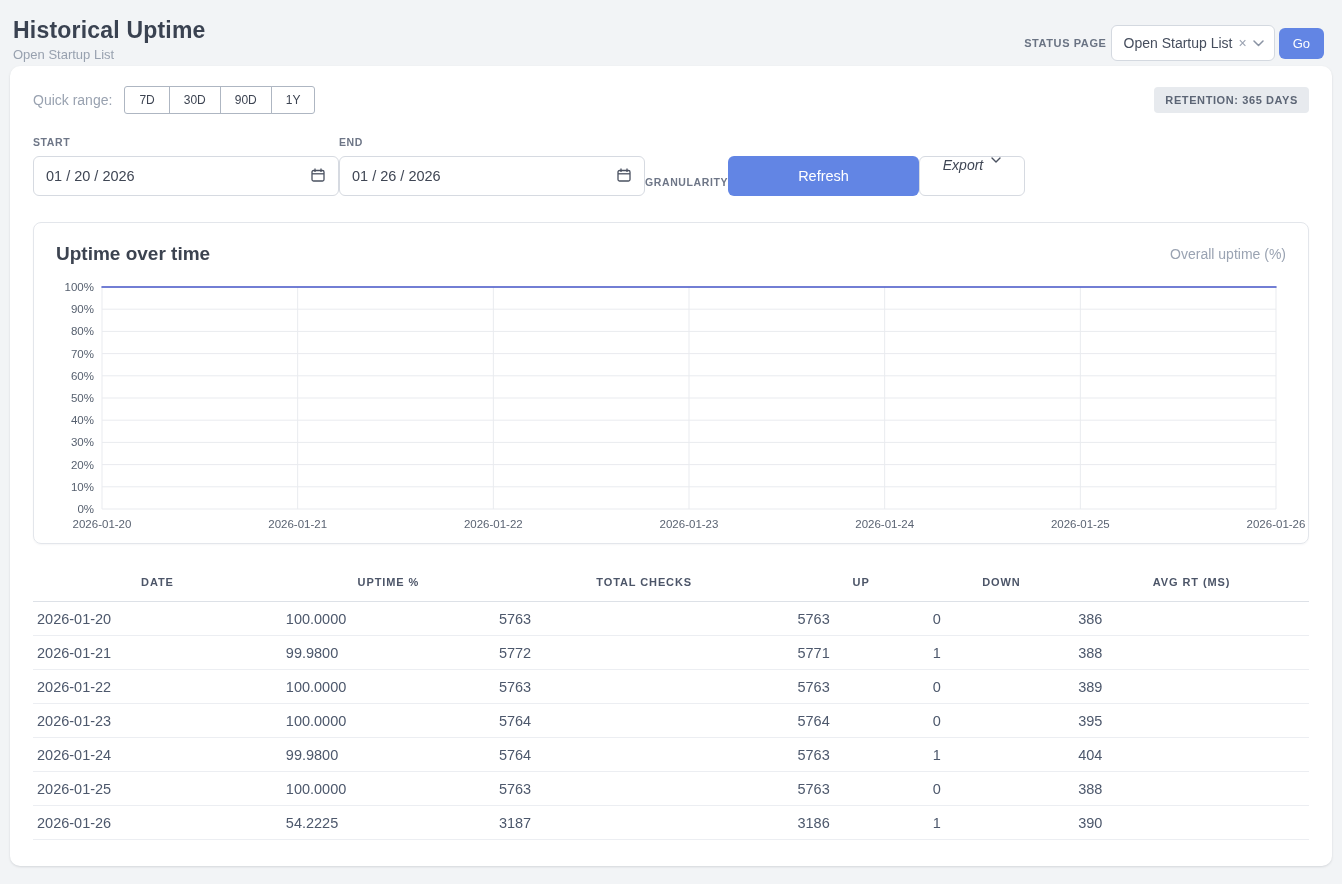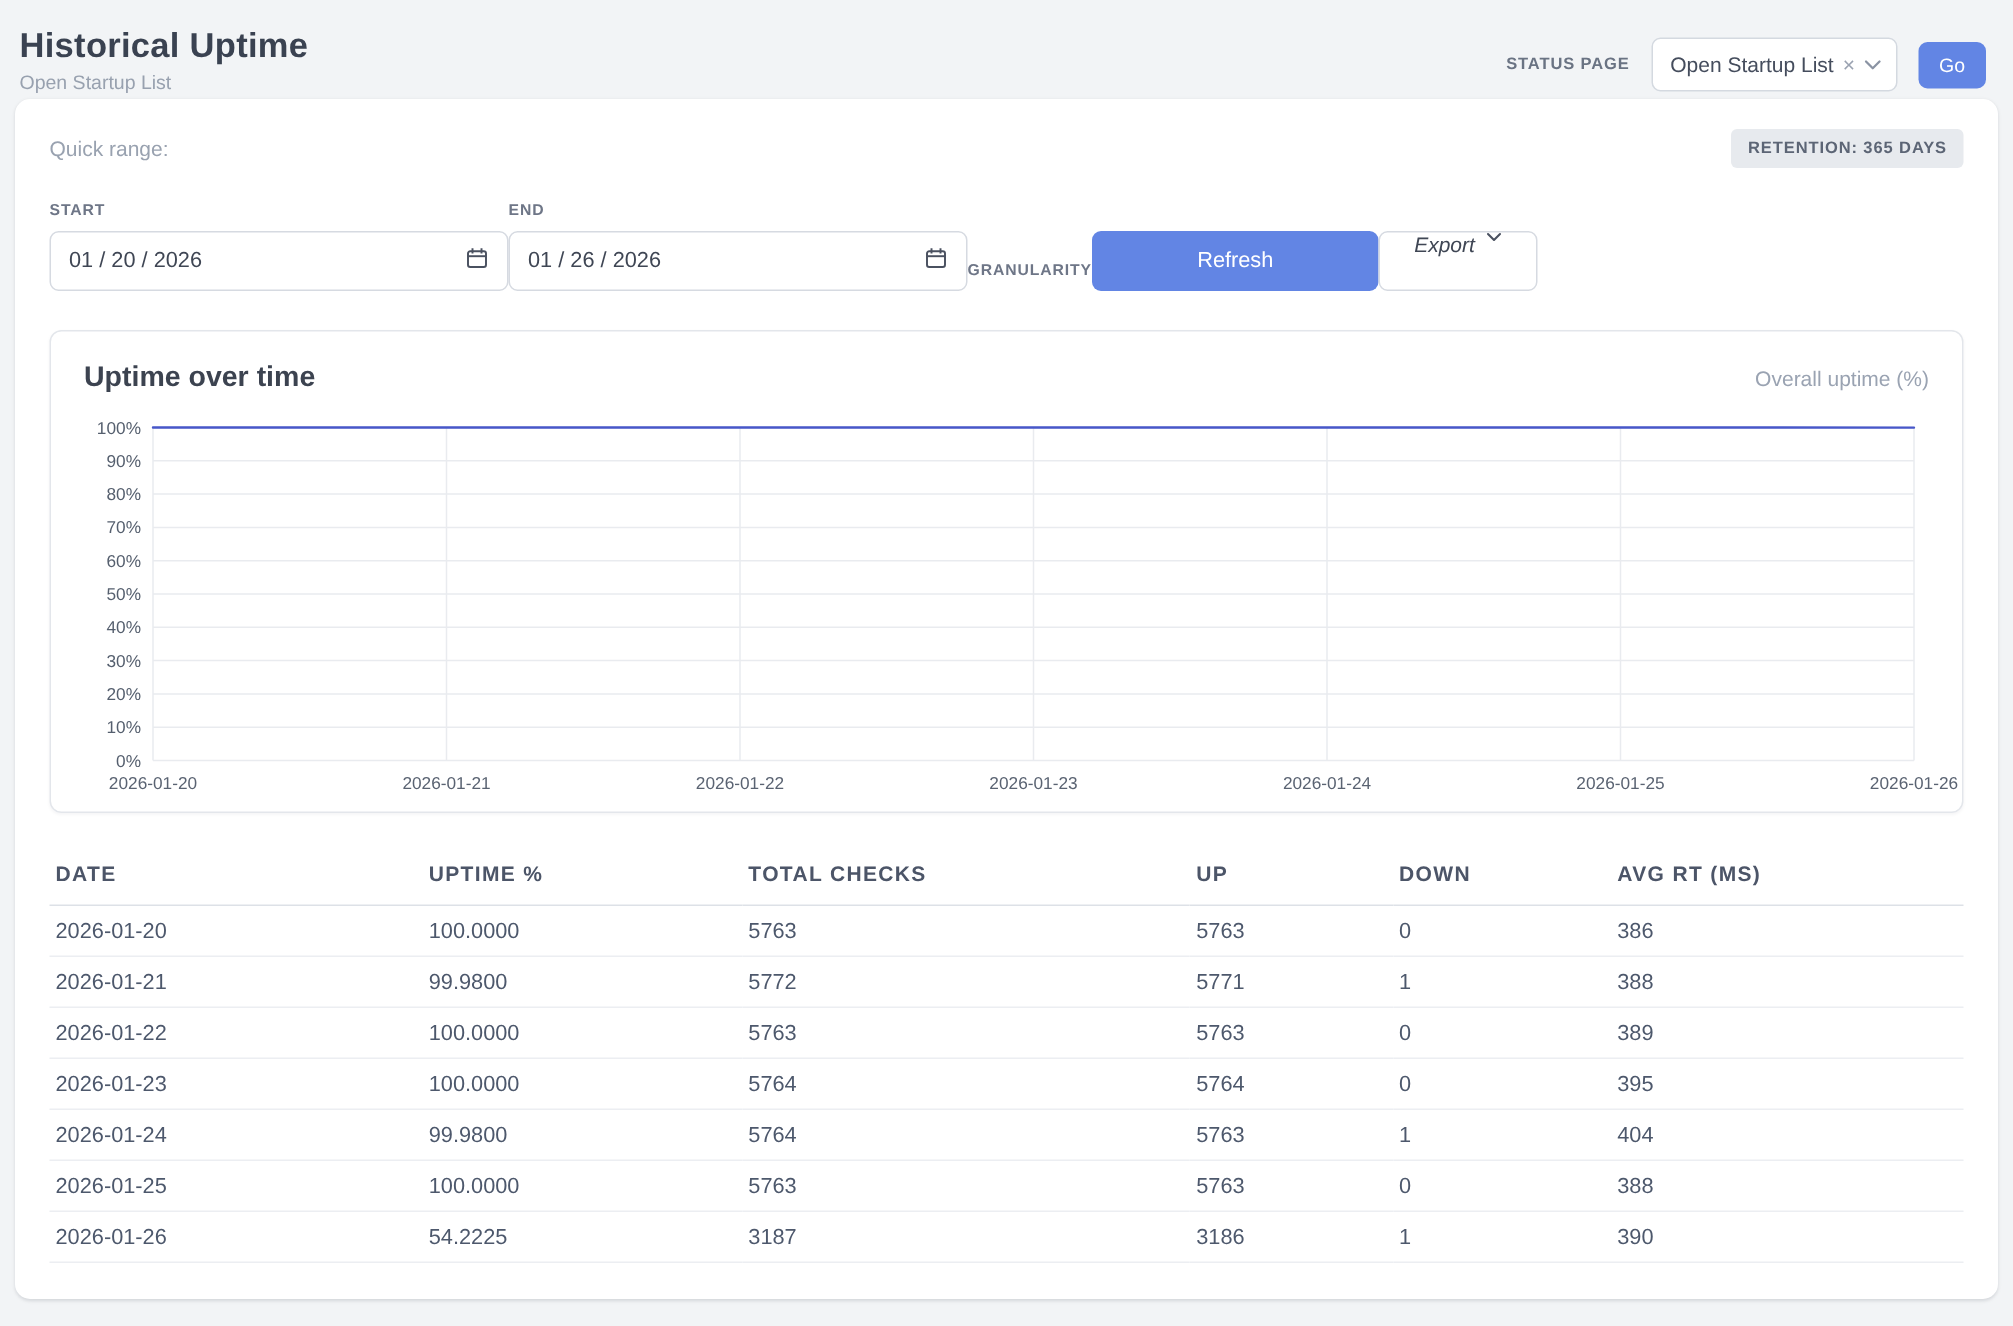--- a/index.html
+++ b/index.html
@@ -10,21 +10,21 @@
     color: #3f4654;
     overflow: hidden;
   }
   
   .topbar {
     display: flex; justify-content: space-between; align-items: flex-start;
     padding: 17px 18px 6px 13px; height: 64px;
   }
   .page-title { font-size: 23px; font-weight: 700; color: #3a4251; letter-spacing: .2px; }
   .page-subtitle { font-size: 13px; color: #98a1af; margin-top: 3px; }
-  .topbar-right { display: flex; align-items: center; gap: 14px; margin-top: 8px; }
+  .topbar-right { display: flex; align-items: center; gap: 4px; margin-top: 8px; }
   .status-label { font-size: 11px; font-weight: 700; letter-spacing: .6px; color: #6a7383; }
   .select-box {
     display: flex; align-items: center; gap: 6px;
     background: #fff; border: 1px solid #d4d9e0; border-radius: 6px;
     height: 36px; padding: 0 10px 0 12px; min-width: 162px;
     font-size: 14px; color: #454d5d; cursor: pointer;
   }
   .select-box .clear-x { color: #9aa2b1; font-size: 14px; line-height: 1; }
   .chev svg { display: block; }
   .go-btn {
@@ -82,21 +82,21 @@
     box-shadow: 0 1px 2px rgba(16,24,40,.04);
     padding: 20px 22px 12px 22px; margin-bottom: 24px;
   }
   .chart-header { display: flex; justify-content: space-between; align-items: center; margin-bottom: 14px; }
   .chart-title { font-size: 19px; font-weight: 700; color: #3c4350; }
   .chart-legend { font-size: 14px; color: #9aa3b2; }
   #uptime-chart { width: 100%; height: 252px; display: block; overflow: visible; }
   
   .data-table { width: 100%; border-collapse: collapse; }
   .data-table th {
-    text-align: left; font-size: 14px; font-weight: 700; letter-spacing: .9px;
+    text-align: center; font-size: 11px; font-weight: 700; letter-spacing: .9px;
     color: #4c5568; padding: 8px 4px 13px 4px; border-bottom: 1px solid #dde1e7;
   }
   .data-table td {
     font-size: 14.5px; color: #4d586c; padding: 8.5px 4px;
     border-bottom: 1px solid #eceef2;
   }
   .col-date { width: 19.5%; } .col-uptime { width: 16.7%; } .col-checks { width: 23.4%; }
   .col-up { width: 10.6%; } .col-down { width: 11.4%; } .col-rt { width: auto; }
 </style>
 </head>
@@ -119,20 +119,26 @@
       </span>
     </div>
     <button class="go-btn">Go</button>
   </div>
 </header>
 
 <main class="card">
 
   <div class="quick-row">
     <span class="quick-label">Quick range:</span>
+    <div class="segmented">
+      <button class="seg-btn">7D</button>
+      <button class="seg-btn">30D</button>
+      <button class="seg-btn">90D</button>
+      <button class="seg-btn">1Y</button>
+    </div>
     <div class="retention-badge">RETENTION: 365 DAYS</div>
   </div>
 
   <div class="controls-row">
     <div class="field">
       <span class="field-label">START</span>
       <div class="input-box">
         <span>01 / 20 / 2026</span>
         <span>
           <svg width="16" height="16" viewBox="0 0 16 16" fill="none" stroke="#4a5160" stroke-width="1.3">

